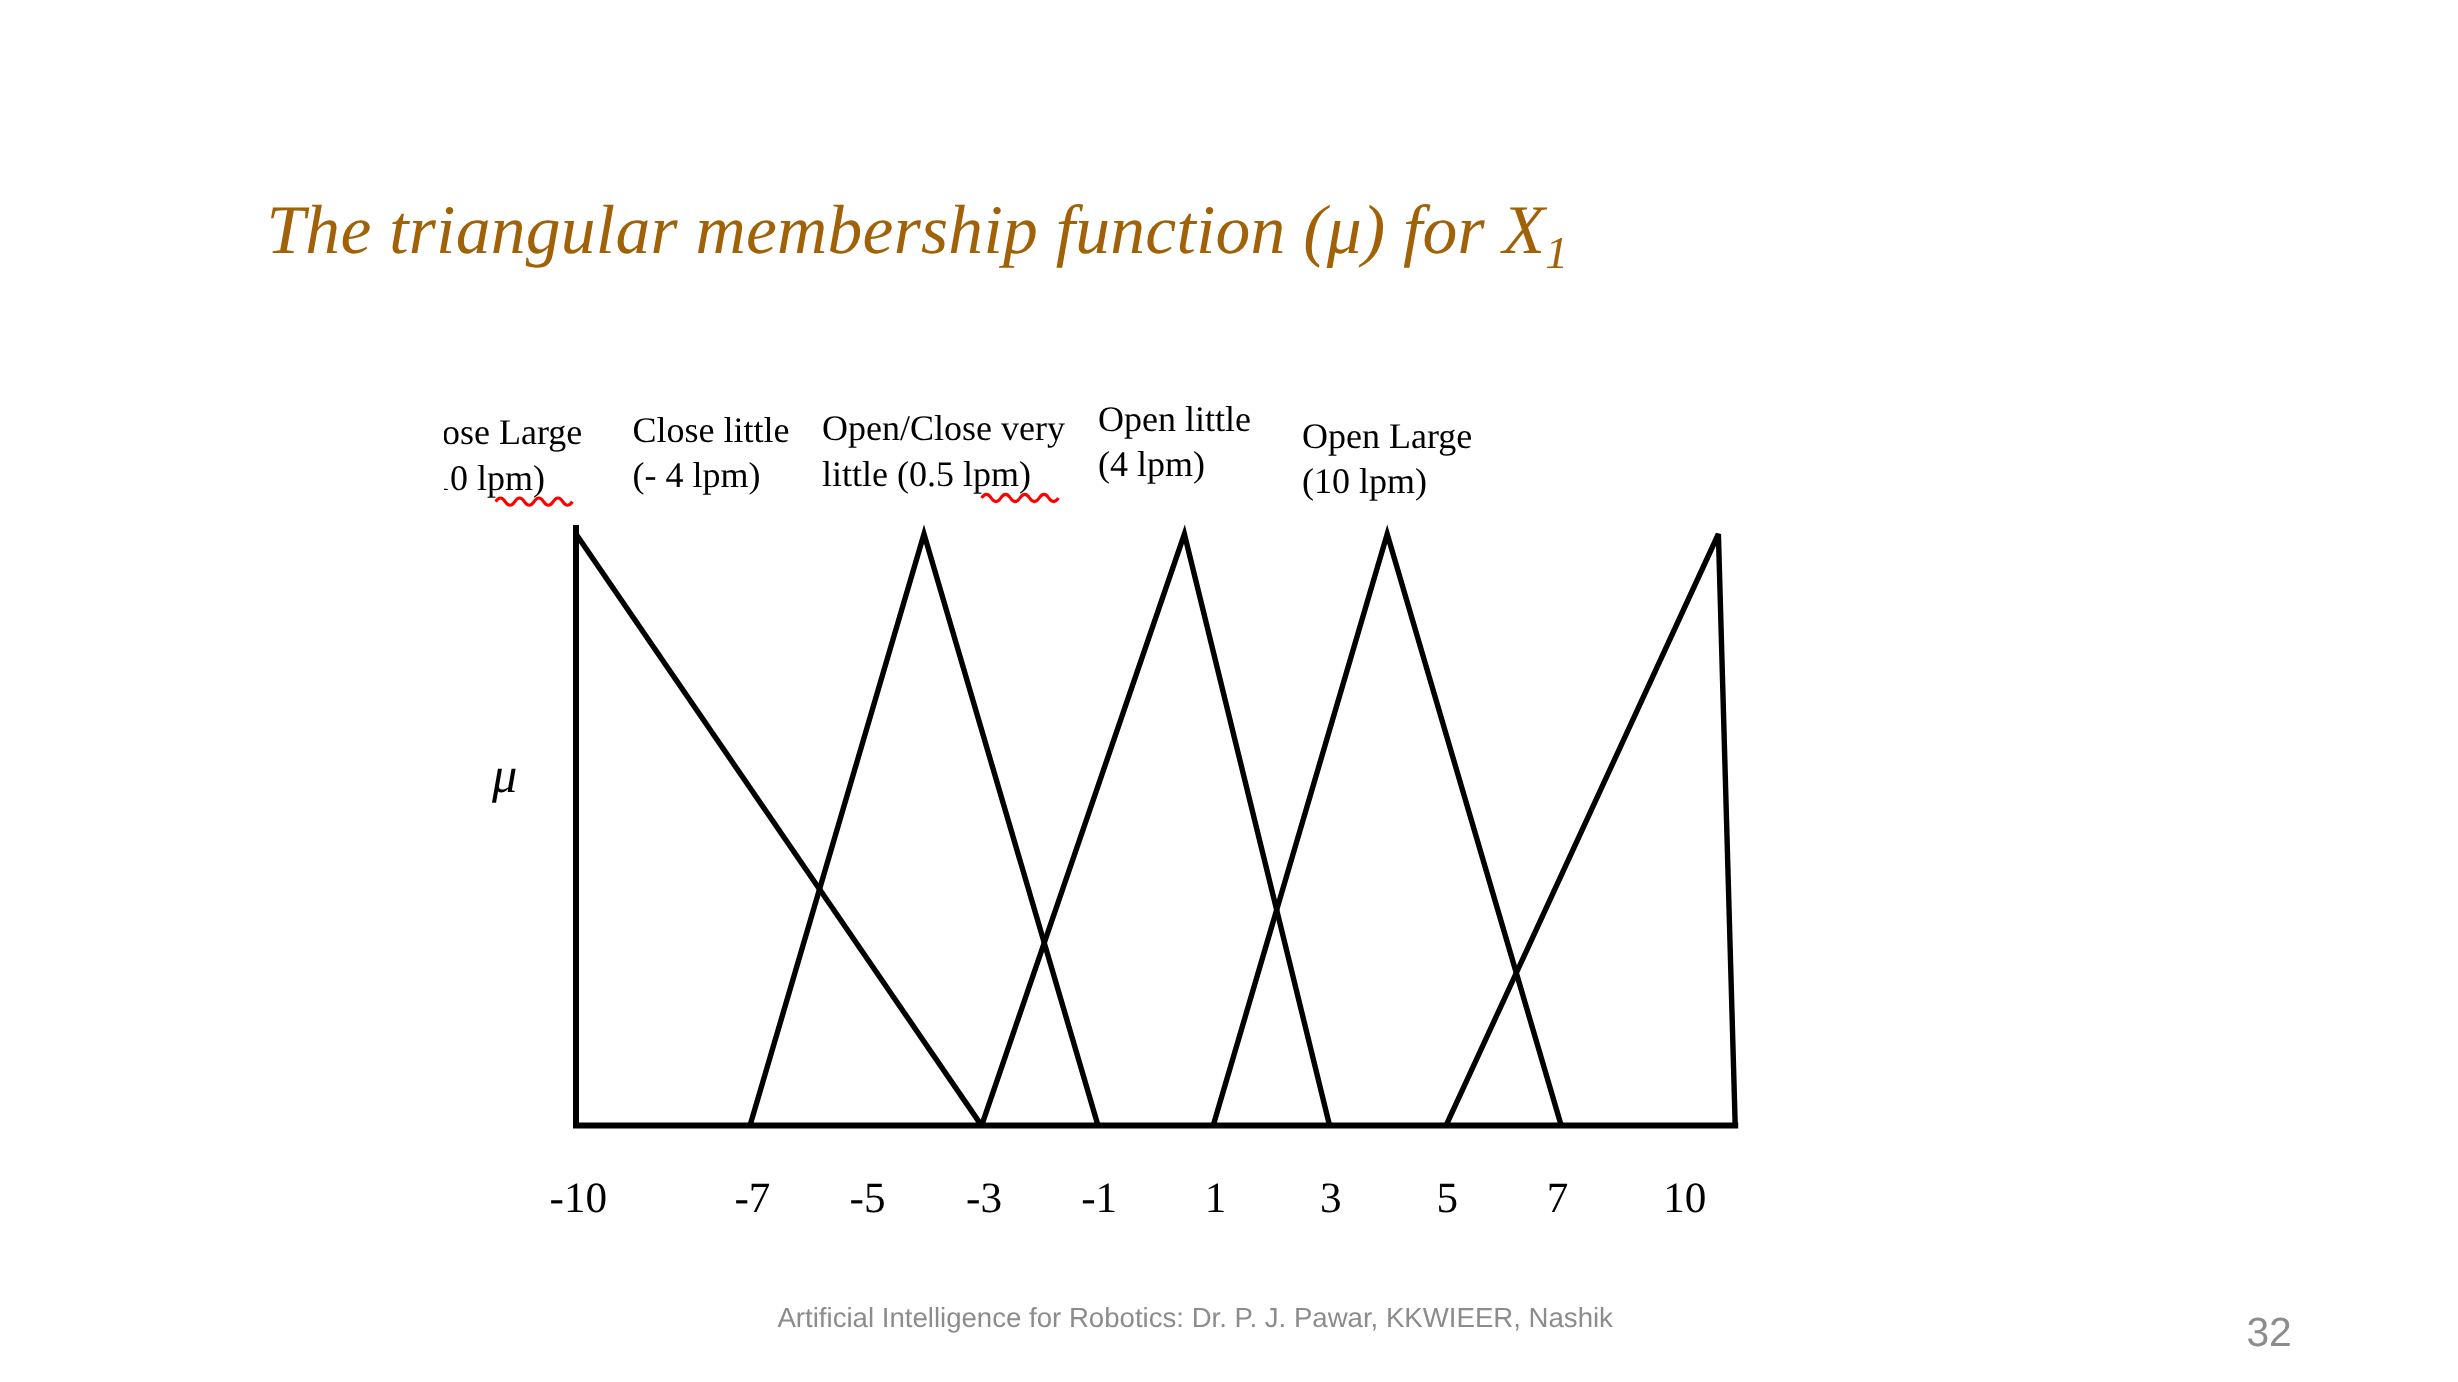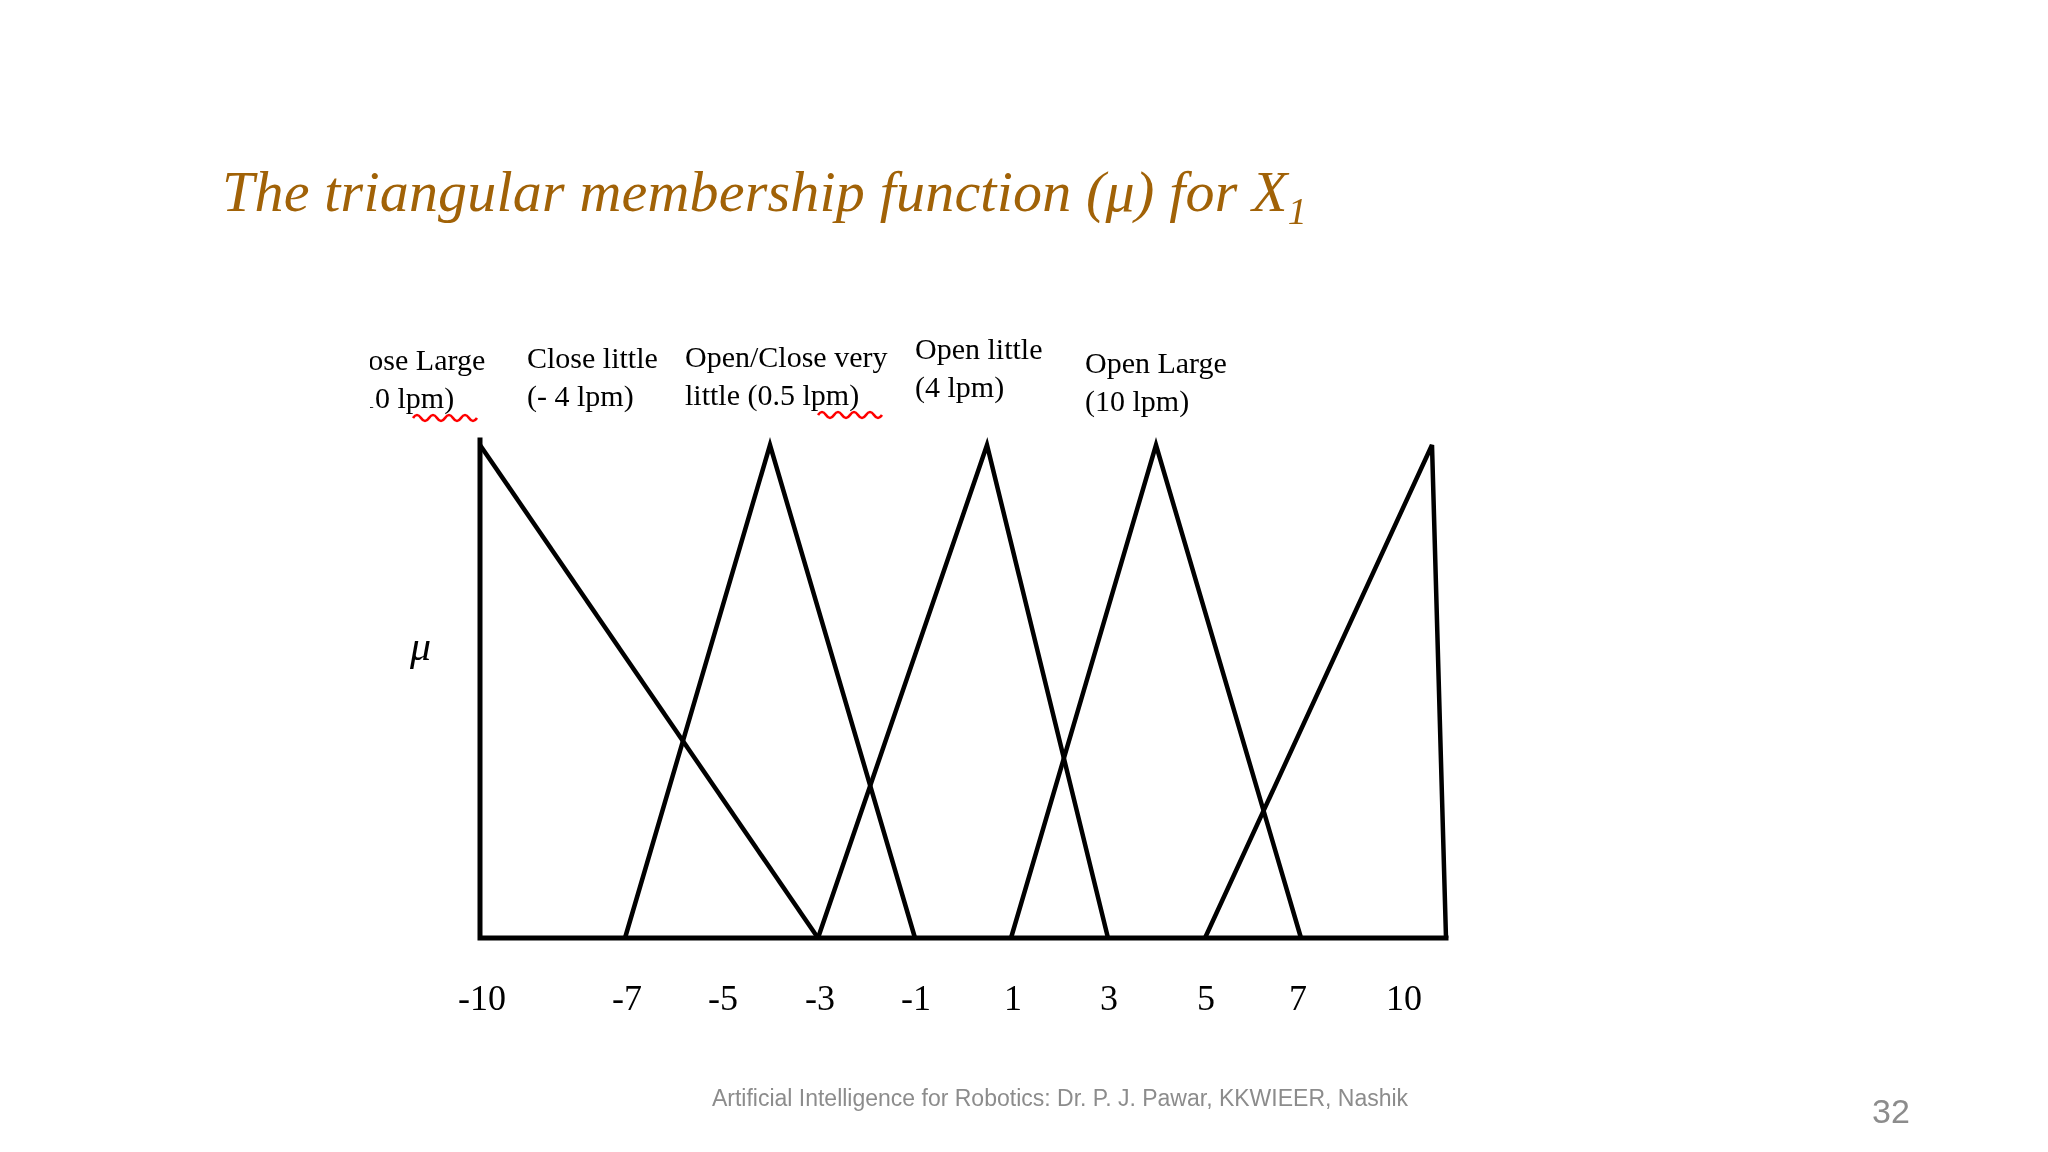--- a/index.html
+++ b/index.html
@@ -85,21 +85,21 @@
   }
   .squiggle {
     stroke: #ff0000;
     stroke-width: 2.6;
     fill: none;
   }
 
   
   #footer-text {
     position: absolute;
-    left: 660px;
+    left: 596px;
     top: 1082px;
     width: 800px;
     text-align: center;
     font-family: "Liberation Sans", sans-serif;
     font-size: 23px;
     line-height: 32px;
     color: #8c8c8c;
   }
   #page-number {
     position: absolute;

